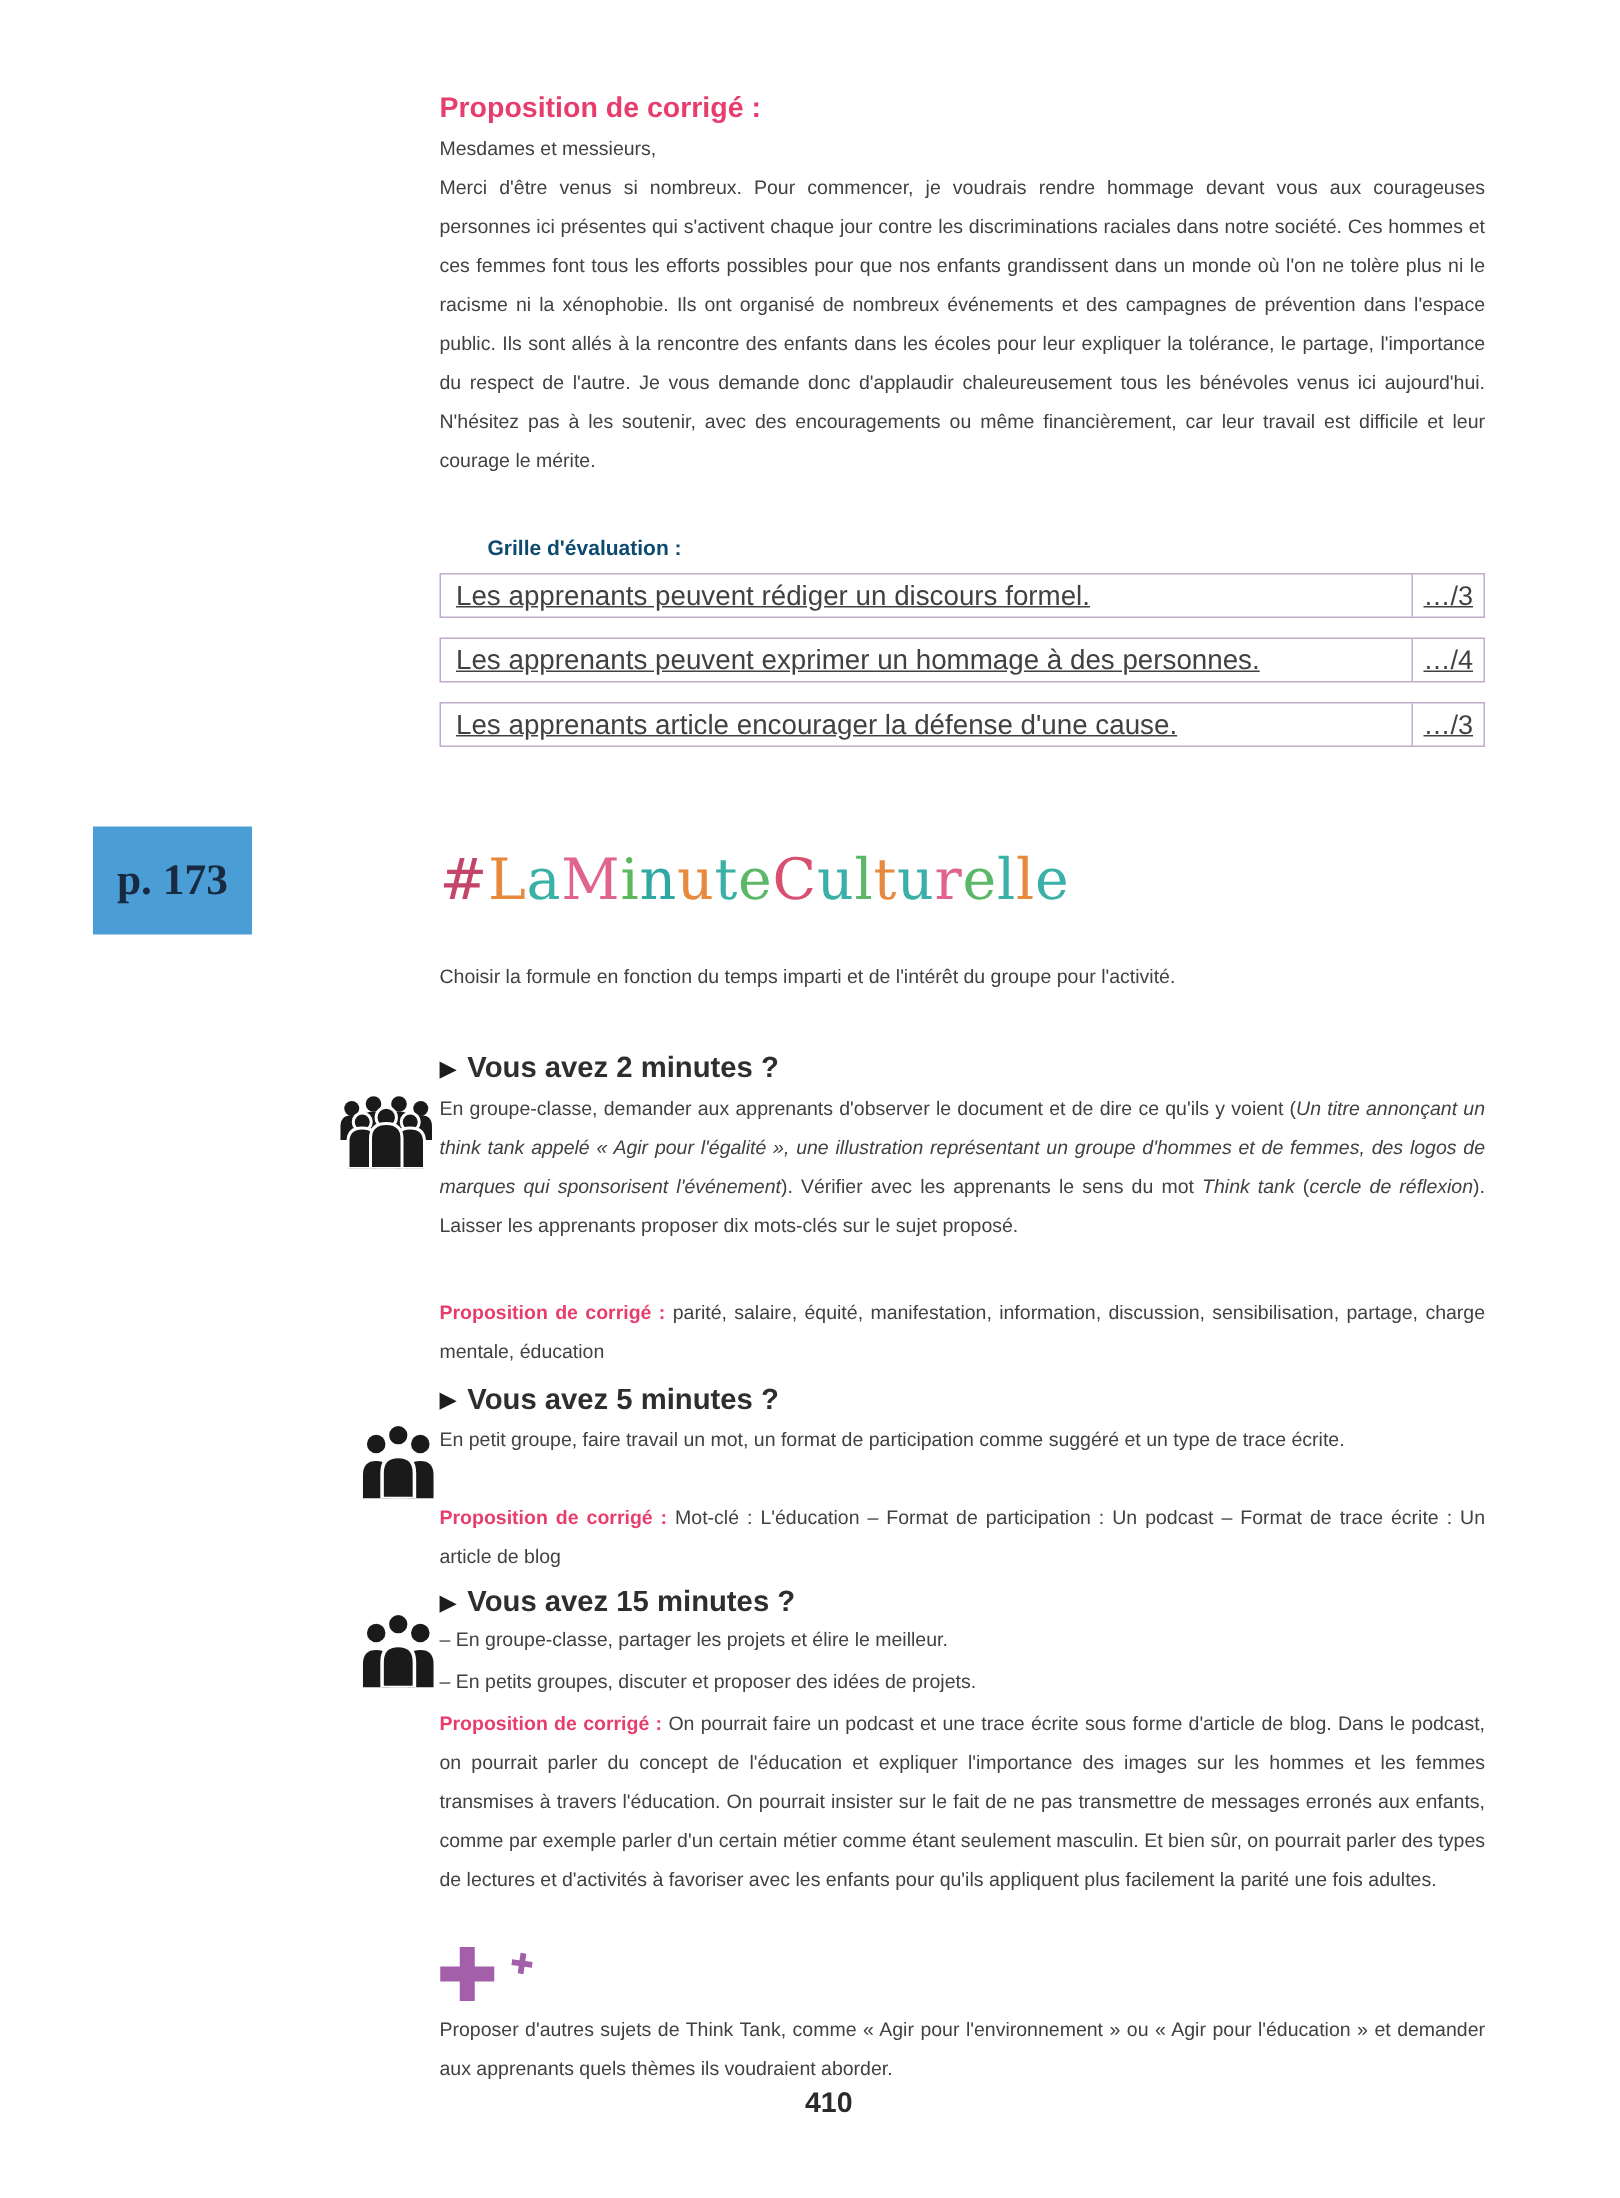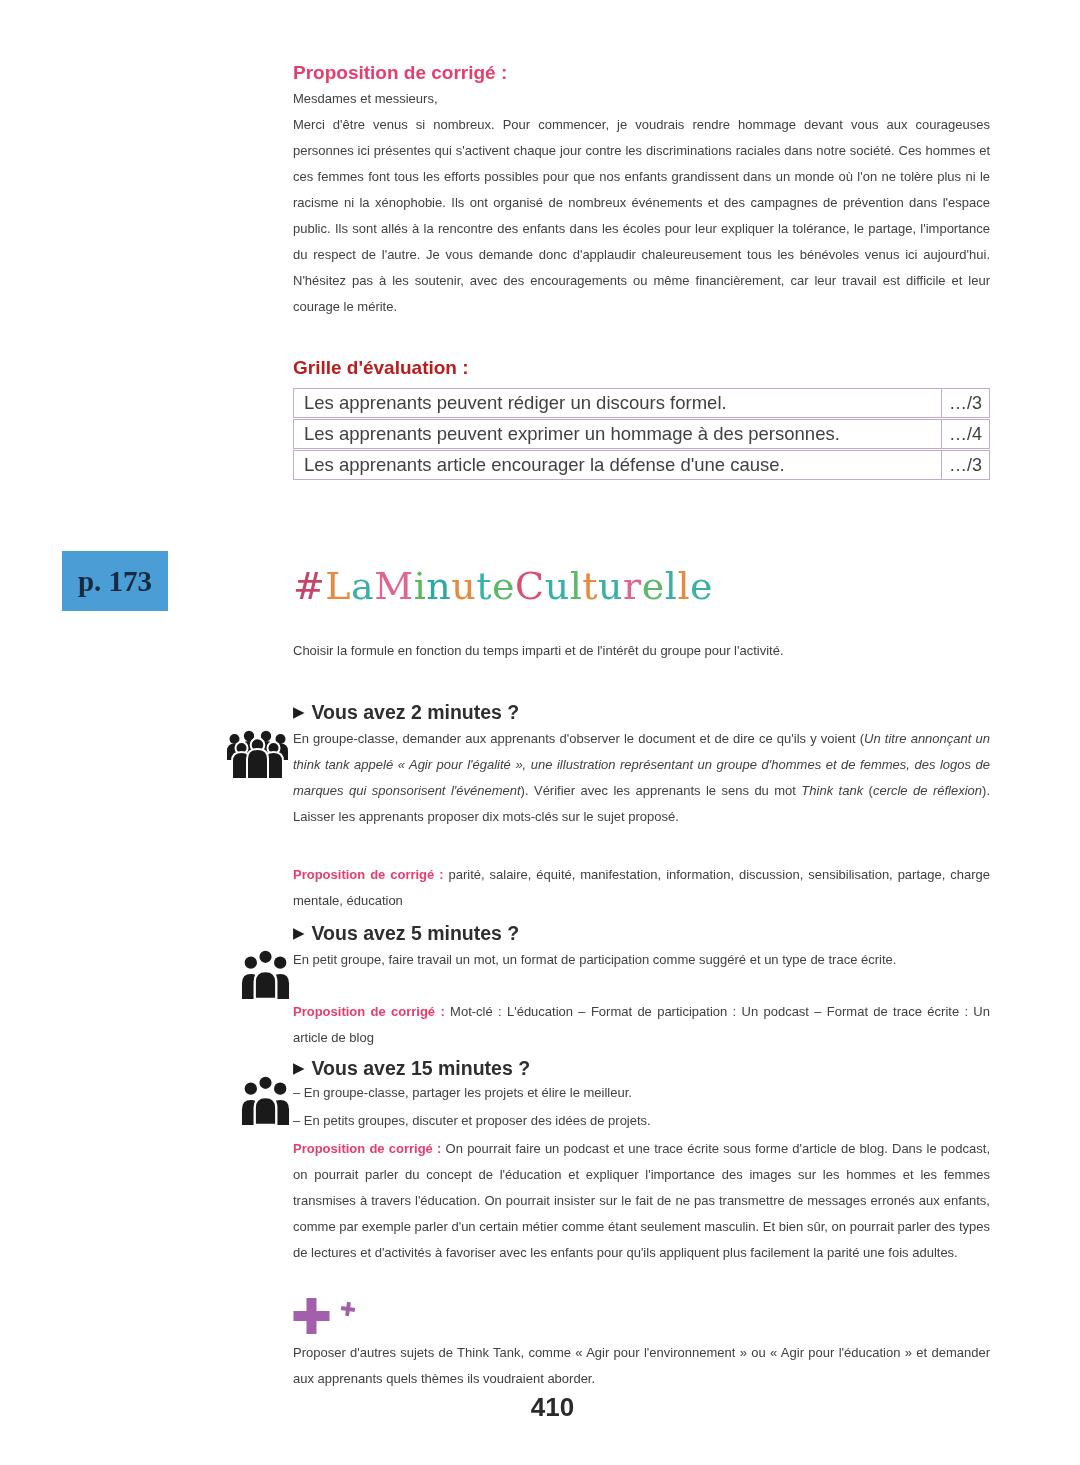--- a/index.html
+++ b/index.html
@@ -9,33 +9,33 @@
     font-family:"Liberation Sans", sans-serif;
     color:#414141; overflow:hidden;
   }
   .blk { position:absolute; left:293px; width:697px; }
   .body-text { font-size:13px; line-height:26px; color:#414141; }
   .just { text-align:justify; }
 
   .prop-label { font-size:19px; line-height:26px; font-weight:bold; color:#e63d6d; }
   .prop-inline .prop-label-inline { font-weight:bold; color:#e63d6d; }
 
-  .grille-heading { font-size:19px; font-weight:bold; color:#b91c1c; margin-bottom:9px; }
+  .grille-heading { font-size:14px; font-weight:bold; color:#0c4a6e; margin-bottom:9px;margin-left:32px; }
   .grille-row {
-    display:flex; border:1px solid #c1abcb; margin-bottom:1px;
-    height:30px; align-items:center;
+    display:flex; border:1px solid #c1abcb; margin-bottom:13px;
+    height:30px; align-items:center;text-decoration:underline;
   }
   .grille-cell { flex:1; padding-left:10px; font-size:18.5px; color:#414141; }
   .grille-score {
     width:48px; align-self:stretch; display:flex; align-items:center; justify-content:center;
     border-left:1px solid #c1abcb; font-size:18px; color:#414141;
   }
 
   .page-ref {
-    position:absolute; left:62px; top:551px; width:106px; height:60px;
+    position:absolute; left:62px; top:551px; width:106px; height:72px;
     background:#4b9dd6; color:#182a40;
     font-family:"Liberation Serif", serif; font-weight:bold; font-size:29px;
     display:flex; align-items:center; justify-content:center;
   }
 
   .mc-title {
     font-family:"DejaVu Serif", serif; font-size:38px; line-height:46px;
     font-weight:normal; letter-spacing:0.5px; white-space:nowrap;
   }
 
@@ -47,21 +47,21 @@
     font-family:"DejaVu Sans", sans-serif;
   }
 
   .icon-abs { position:absolute; }
   .icon-abs svg { display:block; }
 
   .plus-row { display:flex; align-items:flex-start; gap:11px; }
 
   .page-number {
     position:absolute; top:1392px; left:0; width:1066px; text-align:center;
-    font-size:26px; font-weight:bold; color:#2b2b2b;padding-left:39px;
+    font-size:19px; font-weight:bold; color:#2b2b2b;padding-left:39px;
   }
   em { font-style:italic; }
 </style>
 </head>
 <body>
 
 <div class="page">
 
   <div class="page-ref">p. 173</div>
 

